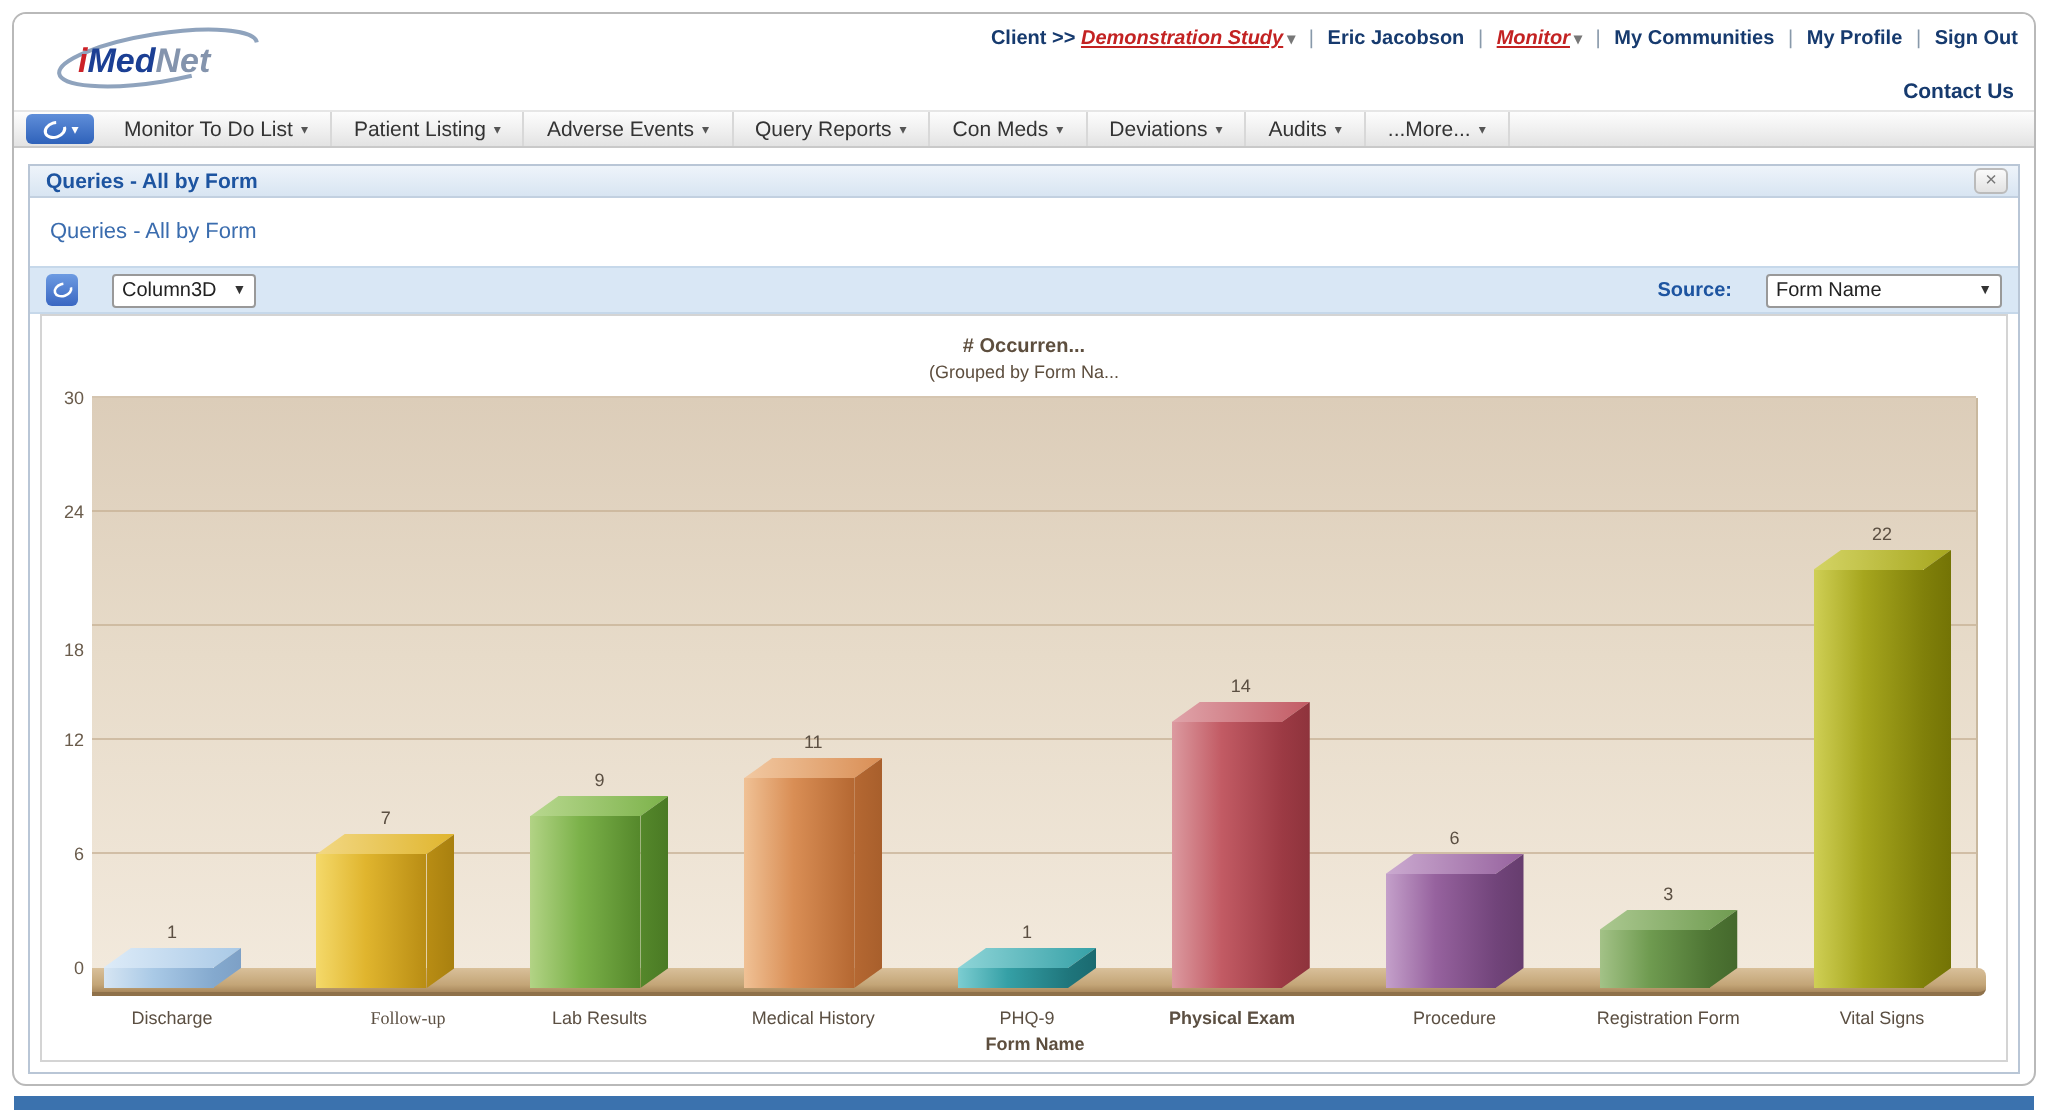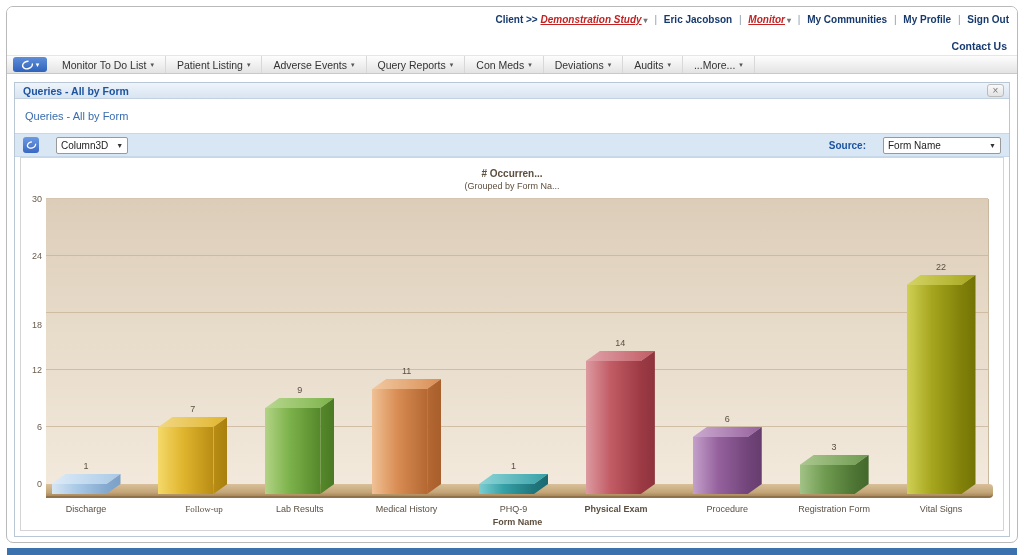--- a/index.html
+++ b/index.html
@@ -88,20 +88,26 @@
     font-size:9px; font-weight:bold; color:#5d4e3e; }
 
   .footer-bar { position:absolute; left:7px; right:7px; bottom:0; height:7px; background:#3b72ae; }
 </style>
 </head>
 <body>
 
 <div class="page-frame">
 
   <div class="header">
+    <div class="logo">
+      <svg width="120" height="38" viewBox="0 0 120 38">
+        <ellipse cx="58" cy="18" rx="50" ry="12" fill="none" stroke="#8fa3bd" stroke-width="2" transform="rotate(-9 58 18)" stroke-dasharray="230 42" stroke-dashoffset="-38"></ellipse>
+        <text x="18" y="25" font-style="italic" font-weight="bold" font-size="17" font-family="Liberation Sans, sans-serif"><tspan fill="#cc2127">i</tspan><tspan fill="#1b3f94">Med</tspan><tspan fill="#8494ad">Net</tspan></text>
+      </svg>
+    </div>
     <div class="client-bar">
       <span>Client &gt;&gt;</span>
       <span class="red-link">Demonstration Study</span><span class="caret-sm">▾</span>
       <span class="sep">|</span>
       <span class="navy-link">Eric Jacobson</span>
       <span class="sep">|</span>
       <span class="red-link">Monitor</span><span class="caret-sm">▾</span>
       <span class="sep">|</span>
       <span class="navy-link">My Communities</span>
       <span class="sep">|</span>

